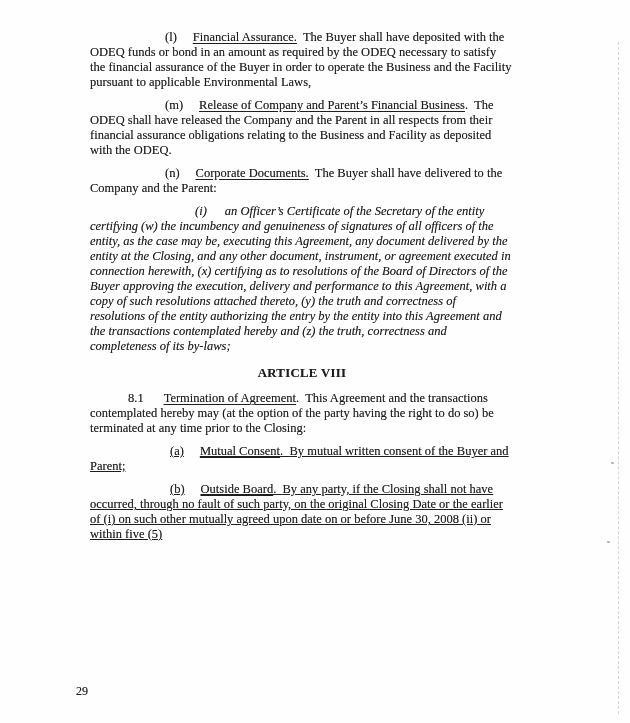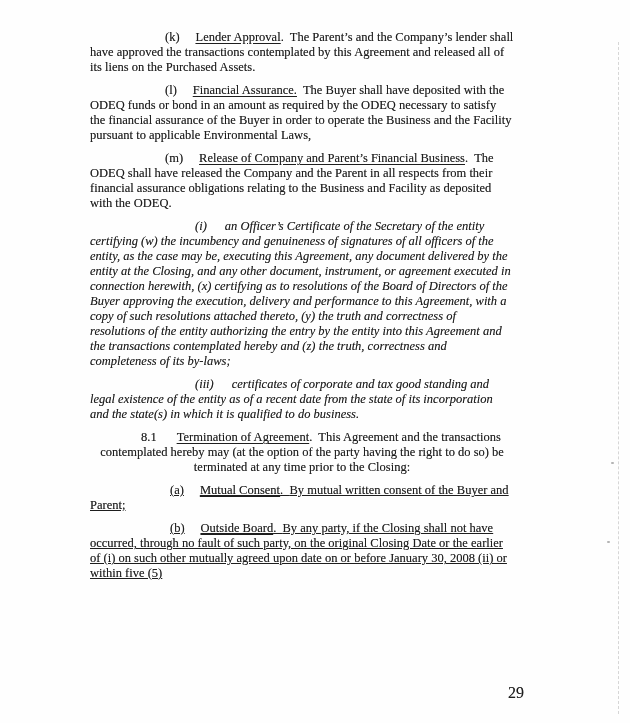--- a/index.html
+++ b/index.html
@@ -18,40 +18,40 @@
     left: 90px;
     top: 30px;
     width: 424px;
     font-size: 12.5px;
     line-height: 15px;
     text-align: left;
   }
   .para { margin: 0 0 8px 0; }
   .ind-letter  { text-indent: 75px; }
   .ind-roman   { text-indent: 105px; font-style: italic; }
-  .ind-section { text-indent: 38px; text-align: center; }
+  .ind-section { text-indent: 38px; }
   .ind-sub     { text-indent: 80px; text-decoration: underline; }
   .tab-s { display: inline-block; width: 16px; }
   .tab-m { display: inline-block; width: 18px; }
   .tab-x { display: inline-block; width: 20px; }
   .uh { text-decoration: underline; text-underline-offset: 2px; }
   .center-head {
     text-align: center;
     font-weight: bold;
     margin: 12px 0 10px 0;
     font-size: 12.8px;
     letter-spacing: 0.3px;
   }
   .page-number {
     position: absolute;
-    left: 100px;
+    left: 76px;
     width: 424px;
     top: 684px;
-    text-align: right;
-    font-size: 16px;
+    text-align: left;
+    font-size: 12px;
   }
   .scan-line {
     position: absolute;
     left: 618px;
     top: 42px;
     height: 672px;
     width: 0;
     border-left: 1px dashed rgba(110,110,110,0.28);
   }
   .speck {
@@ -64,39 +64,39 @@
   .speck-1 { left: 611px; top: 462px; }
   .speck-2 { left: 607px; top: 541px; }
 </style>
 </head>
 <body>
 
 <div class="page">
 
   <div class="content">
 
-    <p class="para ind-letter"><span>(k)</span><span class="tab-s"></span><span class="uh">Lender Approval</span><span>.&nbsp; </span><span>The Parent’s and the Company’s lender shall have approved the transactions contemplated by this Agreement and released all of its liens on the Purchased Assets.</span></p>
 
     <p class="para ind-letter"><span>(l)</span><span class="tab-s"></span><span class="uh">Financial Assurance.</span><span>&nbsp; </span><span>The Buyer shall have deposited with the ODEQ funds or bond in an amount as required by the ODEQ necessary to satisfy the financial assurance of the Buyer in order to operate the Business and the Facility pursuant to applicable Environmental Laws,</span></p>
 
     <p class="para ind-letter"><span>(m)</span><span class="tab-s"></span><span class="uh">Release of Company and Parent’s Financial Business</span><span>.&nbsp; </span><span>The ODEQ shall have released the Company and the Parent in all respects from their financial assurance obligations relating to the Business and Facility as deposited with the ODEQ.</span></p>
 
+    <p class="para ind-letter"><span>(n)</span><span class="tab-s"></span><span class="uh">Corporate Documents.</span><span>&nbsp; </span><span>The Buyer shall have delivered to the Company and the Parent:</span></p>
 
     <p class="para ind-roman"><span>(i)</span><span class="tab-m"></span><span>an Officer’s Certificate of the Secretary of the entity certifying (w) the incumbency and genuineness of signatures of all officers of the entity, as the case may be, executing this Agreement, any document delivered by the entity at the Closing, and any other document, instrument, or agreement executed in connection herewith, (x) certifying as to resolutions of the Board of Directors of the Buyer approving the execution, delivery and performance to this Agreement, with a copy of such resolutions attached thereto, (y) the truth and correctness of resolutions of the entity authorizing the entry by the entity into this Agreement and the transactions contemplated hereby and (z) the truth, correctness and completeness of its by-laws;</span></p>
 
 
-    <p class="para ind-roman"><span>(iii)</span><span class="tab-m"></span><span>certificates of corporate and tax good standing and legal existence of the entity as of a recent date from the state of its incorporation and the state(s) in which it is qualified to do business.</span></p>
 
+    <p class="center-head">ARTICLE VIII</p>
 
 
     <p class="para ind-section"><span>8.1</span><span class="tab-x"></span><span class="uh">Termination of Agreement</span><span>.&nbsp; </span><span>This Agreement and the transactions contemplated hereby may (at the option of the party having the right to do so) be terminated at any time prior to the Closing:</span></p>
 
     <p class="para ind-sub"><span>(a)</span><span class="tab-s"></span><span class="uh">Mutual Consent</span><span>.&nbsp; </span><span>By mutual written consent of the Buyer and Parent;</span></p>
 
-    <p class="para ind-sub"><span>(b)</span><span class="tab-s"></span><span class="uh">Outside Board</span><span>.&nbsp; </span><span>By any party, if the Closing shall not have occurred, through no fault of such party, on the original Closing Date or the earlier of (i) on such other mutually agreed upon date on or before January 30, 2008 (ii) or within five (5)</span></p>
+    <p class="para ind-sub"><span>(b)</span><span class="tab-s"></span><span class="uh">Outside Board</span><span>.&nbsp; </span><span>By any party, if the Closing shall not have occurred, through no fault of such party, on the original Closing Date or the earlier of (i) on such other mutually agreed upon date on or before June 30, 2008 (ii) or within five (5)</span></p>
 
   </div>
 
   <div class="page-number">29</div>
 
   <div class="scan-line"></div>
   <div class="speck speck-1"></div>
   <div class="speck speck-2"></div>
 
 </div>

